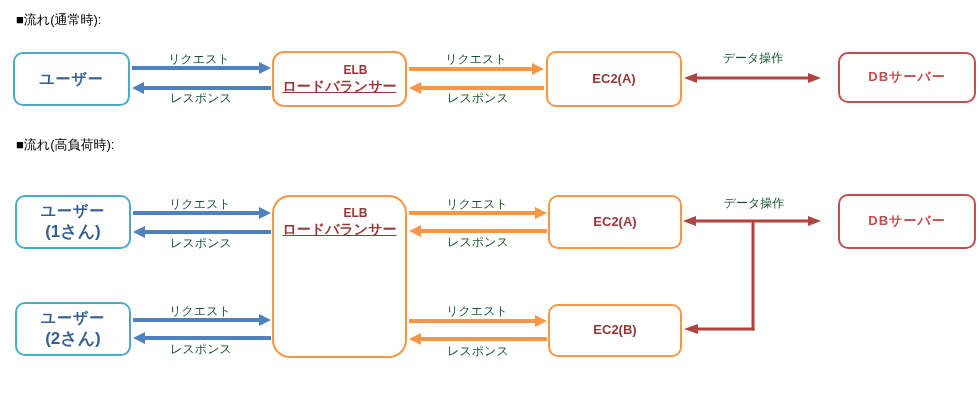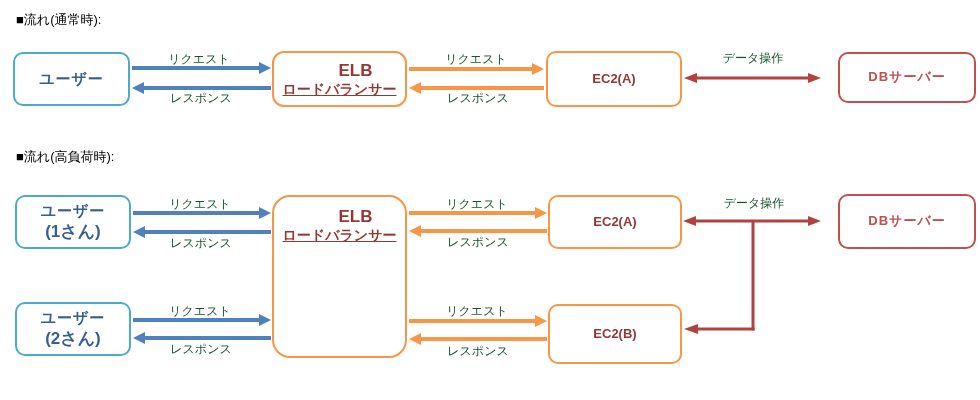--- a/index.html
+++ b/index.html
@@ -11,39 +11,39 @@
     position:absolute;left:10px;font-size:13px;color:#000;white-space:nowrap;margin-left:6px;
   }
   .node{
     position:absolute;background:#fff;border:2px solid #999;border-radius:10px;
     display:flex;flex-direction:column;align-items:center;justify-content:center;
     font-weight:bold;text-align:center;box-sizing:border-box;line-height:1.25;
   }
   .node.user{border-color:#4BACC6;color:#365F91;font-size:15px;letter-spacing:1px;}
   .node.user .l2{font-size:17px;letter-spacing:0;}
   .node.elb{border-color:#F79646;color:#953735;border-radius:12px;}
-  .node.elb .l1{font-size:17px;padding-left:32px;}
+  .node.elb .l1{font-size:12px;padding-left:32px;}
   .node.elb .l2{font-size:14px;text-decoration:underline;}
   .node.tall{border-radius:18px;justify-content:flex-start;padding-top:9px;}
   .node.ec2{border-color:#F79646;color:#953735;font-size:13px;}
   .node.db{border-color:#C0504D;color:#C0504D;font-size:13px;letter-spacing:1px;margin-left:16px;}
   .edge-label{
     position:absolute;transform:translateX(-50%);font-size:12px;color:#14532d;
     white-space:nowrap;
     text-align:right;
   }
   svg.arrows{position:absolute;left:0;top:0;pointer-events:none;}
 </style>
 </head>
 <body>
 
 <div class="canvas">
 
   <div class="sec-title" style="top:11px;">■流れ(通常時):</div>
-  <div class="sec-title" style="top:148px;text-align:right;">■流れ(高負荷時):</div>
+  <div class="sec-title" style="top:136px;text-align:right;">■流れ(高負荷時):</div>
 
   <div class="node user" style="left:13px;top:52px;width:117px;height:54px;">
     <span>ユーザー</span>
   </div>
 
   <div class="node elb" style="left:272px;top:51px;width:135px;height:56px;">
     <span class="l1">ELB</span>
     <span class="l2">ロードバランサー</span>
   </div>
 
@@ -67,21 +67,21 @@
 
   <div class="node elb tall" style="left:272px;top:195px;width:135px;height:163px;">
     <span class="l1">ELB</span>
     <span class="l2">ロードバランサー</span>
   </div>
 
   <div class="node ec2" style="left:548px;top:195px;width:134px;height:54px;">
     <span>EC2(A)</span>
   </div>
 
-  <div class="node ec2" style="left:548px;top:304px;width:134px;height:60px;">
+  <div class="node ec2" style="left:548px;top:304px;width:134px;height:53px;">
     <span>EC2(B)</span>
   </div>
 
   <div class="node db" style="left:822px;top:194px;width:138px;height:55px;">
     <span>DBサーバー</span>
   </div>
 
   <div class="edge-label" style="left:199px;top:51px;">リクエスト</div>
   <div class="edge-label" style="left:201px;top:90px;">レスポンス</div>
   <div class="edge-label" style="left:476px;top:51px;">リクエスト</div>

